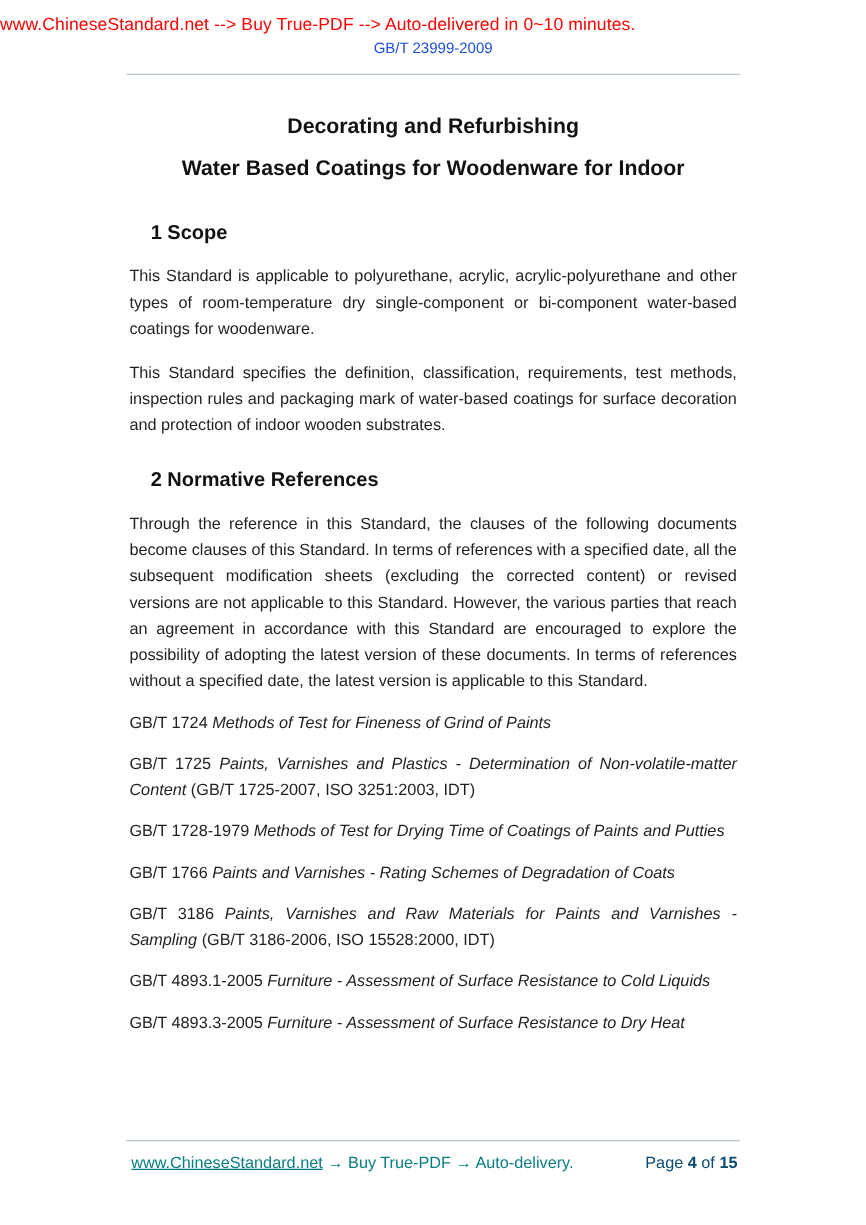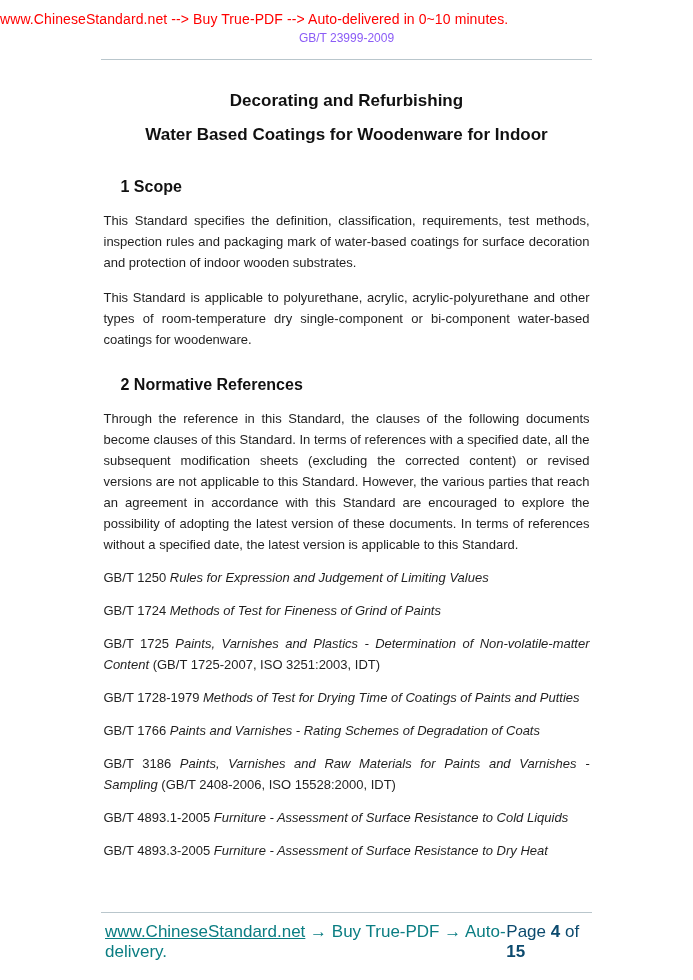--- a/index.html
+++ b/index.html
@@ -15,21 +15,21 @@
   .banner {
     padding-top: 11px;
     font-size: 14px;
     color: #ff0000;
     letter-spacing: 0.1px;
   }
   .std-code {
     text-align: center;
     margin-top: 4px;
     font-size: 12px;
-    color: #8b5cf6;
+    color: #1d4ed8;
   }
   .rule {
     border: none;
     border-top: 1px solid #b9c6cc;
     margin: 0 101px;
   }
   .header-rule { margin-top: 14px; }
   .content {
     width: 486px;
     margin: 0 auto;
@@ -63,24 +63,24 @@
   }
   .ref-title { font-style: italic; }
   .doc-footer {
     position: absolute;
     top: 912px;
     left: 0;
     right: 0;
   }
   .footer-row {
     display: flex;
-    justify-content: flex-end;
+    justify-content: space-between;
     align-items: baseline;
     margin: 9px 103px 0 105px;
-    font-size: 17px;
+    font-size: 13px;
   }
   .footer-left { color: #0a7d82; }
   .footer-link {
     color: #0a7d82;
     text-decoration: underline;
     cursor: pointer;
   }
   .footer-tagline { color: #0a7d82; }
   .footer-right { color: #0c4a6e; }
   .footer-right b { font-weight: bold; }
@@ -96,51 +96,48 @@
 
   <div class="content">
 
     <h1 class="doc-title">
       <span class="title-line">Decorating and Refurbishing</span>
       <span class="title-line">Water Based Coatings for Woodenware for Indoor</span>
     </h1>
 
     <h2 class="section-heading">1 Scope</h2>
 
+    <p class="body">This Standard is applicable to polyurethane, acrylic, acrylic-polyurethane and other types of room-temperature dry single-component or bi-component water-based coatings for woodenware.</p>
     <p class="body">This Standard specifies the definition, classification, requirements, test methods, inspection rules and packaging mark of water-based coatings for surface decoration and protection of indoor wooden substrates.</p>
-    <p class="body">This Standard is applicable to polyurethane, acrylic, acrylic-polyurethane and other types of room-temperature dry single-component or bi-component water-based coatings for woodenware.</p>
 
     <h2 class="section-heading">2 Normative References</h2>
 
     <p class="body">Through the reference in this Standard, the clauses of the following documents become clauses of this Standard. In terms of references with a specified date, all the subsequent modification sheets (excluding the corrected content) or revised versions are not applicable to this Standard. However, the various parties that reach an agreement in accordance with this Standard are encouraged to explore the possibility of adopting the latest version of these documents. In terms of references without a specified date, the latest version is applicable to this Standard.</p>
 
-    <p class="reference"><span class="ref-code">GB/T 1250</span>
-      <i class="ref-title">Rules for Expression and Judgement of Limiting Values</i>
-      <span class="ref-suffix"></span></p>
 
     <p class="reference"><span class="ref-code">GB/T 1724</span>
       <i class="ref-title">Methods of Test for Fineness of Grind of Paints</i>
       <span class="ref-suffix"></span></p>
 
     <p class="reference"><span class="ref-code">GB/T 1725</span>
       <i class="ref-title">Paints, Varnishes and Plastics - Determination of Non-volatile-matter Content</i>
       <span class="ref-suffix">(GB/T 1725-2007, ISO 3251:2003, IDT)</span></p>
 
     <p class="reference"><span class="ref-code">GB/T 1728-1979</span>
       <i class="ref-title">Methods of Test for Drying Time of Coatings of Paints and Putties</i>
       <span class="ref-suffix"></span></p>
 
     <p class="reference"><span class="ref-code">GB/T 1766</span>
       <i class="ref-title">Paints and Varnishes - Rating Schemes of Degradation of Coats</i>
       <span class="ref-suffix"></span></p>
 
 
     <p class="reference"><span class="ref-code">GB/T 3186</span>
       <i class="ref-title">Paints, Varnishes and Raw Materials for Paints and Varnishes - Sampling</i>
-      <span class="ref-suffix">(GB/T 2408-2006, ISO 15528:2000, IDT)</span></p>
+      <span class="ref-suffix">(GB/T 3186-2006, ISO 15528:2000, IDT)</span></p>
 
     <p class="reference"><span class="ref-code">GB/T 4893.1-2005</span>
       <i class="ref-title">Furniture - Assessment of Surface Resistance to Cold Liquids</i>
       <span class="ref-suffix"></span></p>
 
     <p class="reference"><span class="ref-code">GB/T 4893.3-2005</span>
       <i class="ref-title">Furniture - Assessment of Surface Resistance to Dry Heat</i>
       <span class="ref-suffix"></span></p>
 
   </div>

